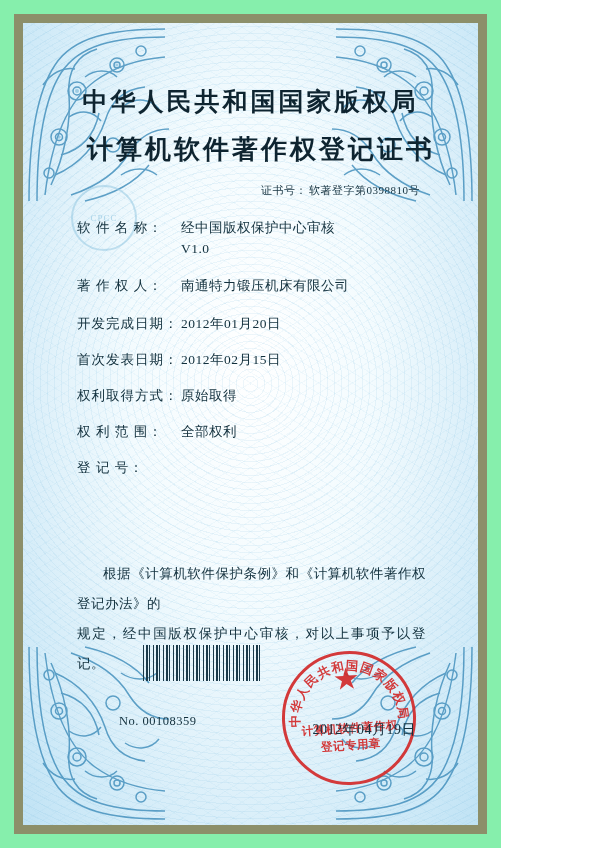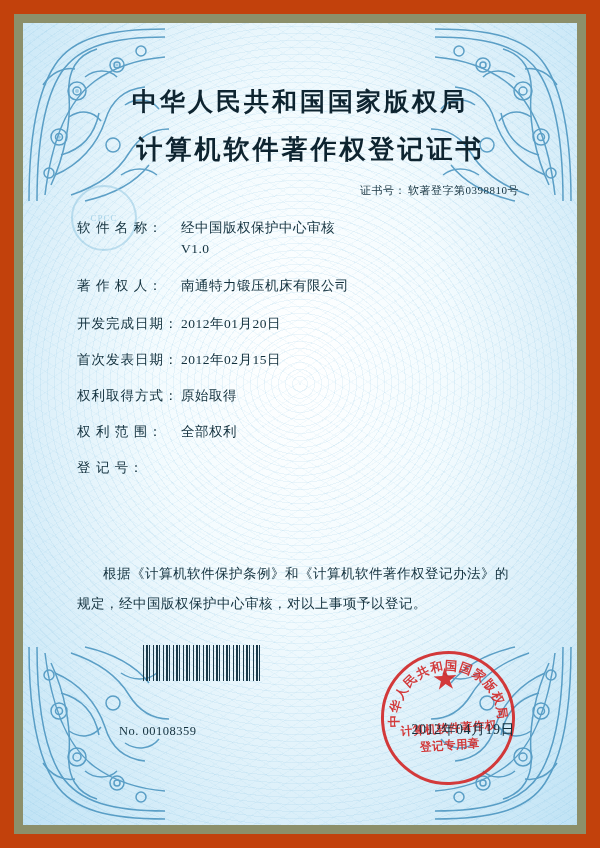--- a/index.html
+++ b/index.html
@@ -9,23 +9,23 @@
   }
   body {
     width: 600px;
     height: 848px;
     font-family: "Liberation Serif", "DejaVu Serif", serif;
     overflow: hidden;
   }
 
   .page {
     position: relative;
-    width: 600px;
+    width: 501px;
     height: 848px;
-    background: #c2410c;
+    background: #86efac;
     box-sizing: border-box;
   }
 
   
   .greek-frame {
     position: absolute;
     left: 14px;
     top: 14px;
     right: 14px;
     bottom: 14px;
@@ -234,21 +234,21 @@
     font-size: 11.5px;
     line-height: 17px;
     font-weight: bold;
     letter-spacing: 0.5px;
   }
 
   
   .footer-no {
     position: absolute;
     left: 96px;
-    bottom: 86px;
+    bottom: 96px;
     font-size: 12.5px;
     color: #12303d;
     letter-spacing: 0.5px;
   }
   .footer-date {
     position: absolute;
     right: 62px;
     bottom: 86px;
     font-size: 14px;
     color: #12303d;

